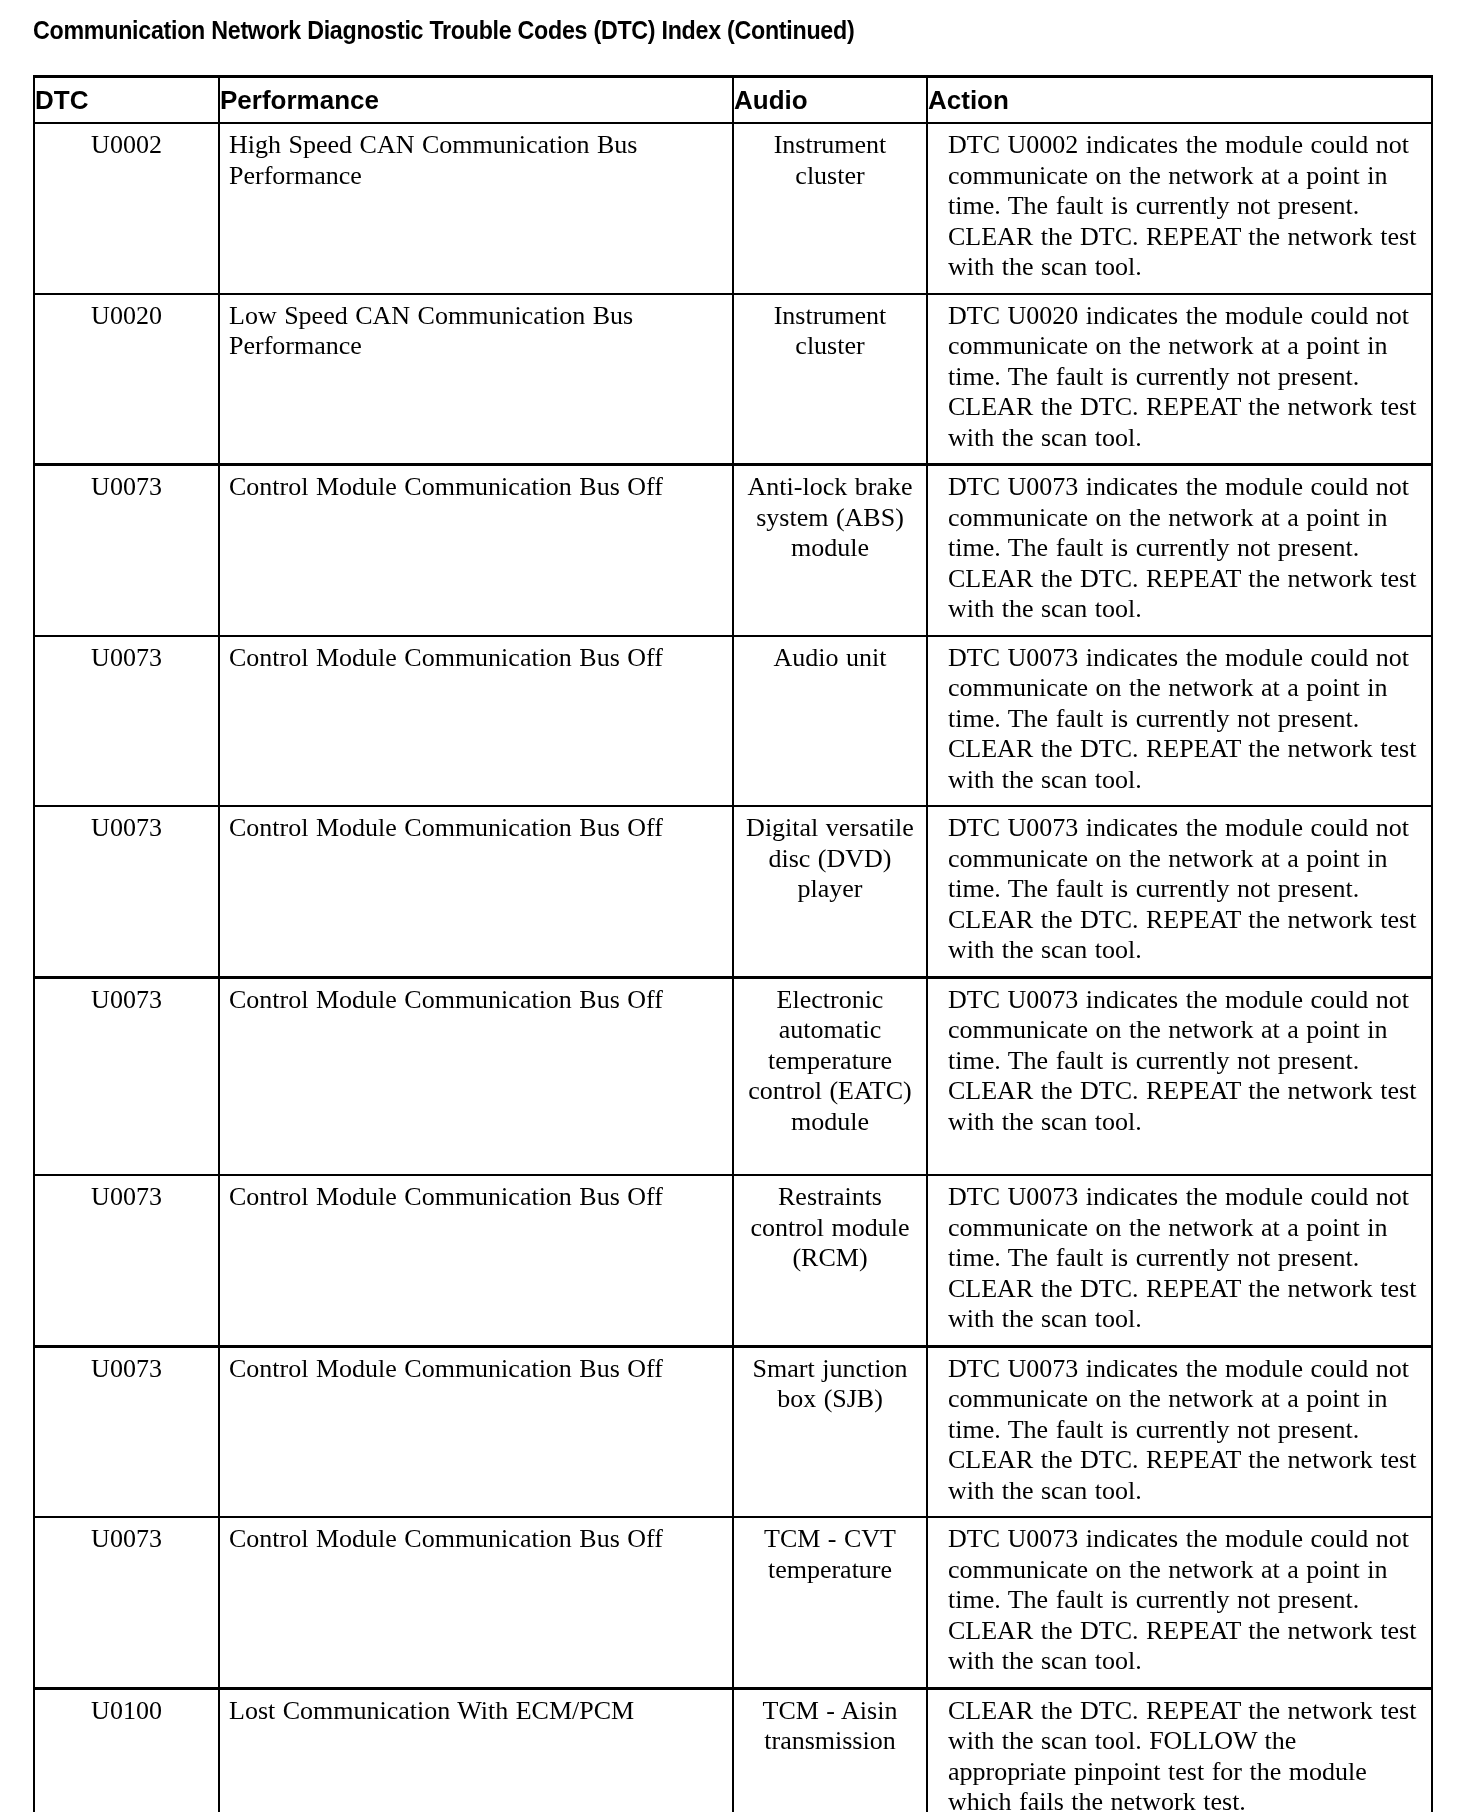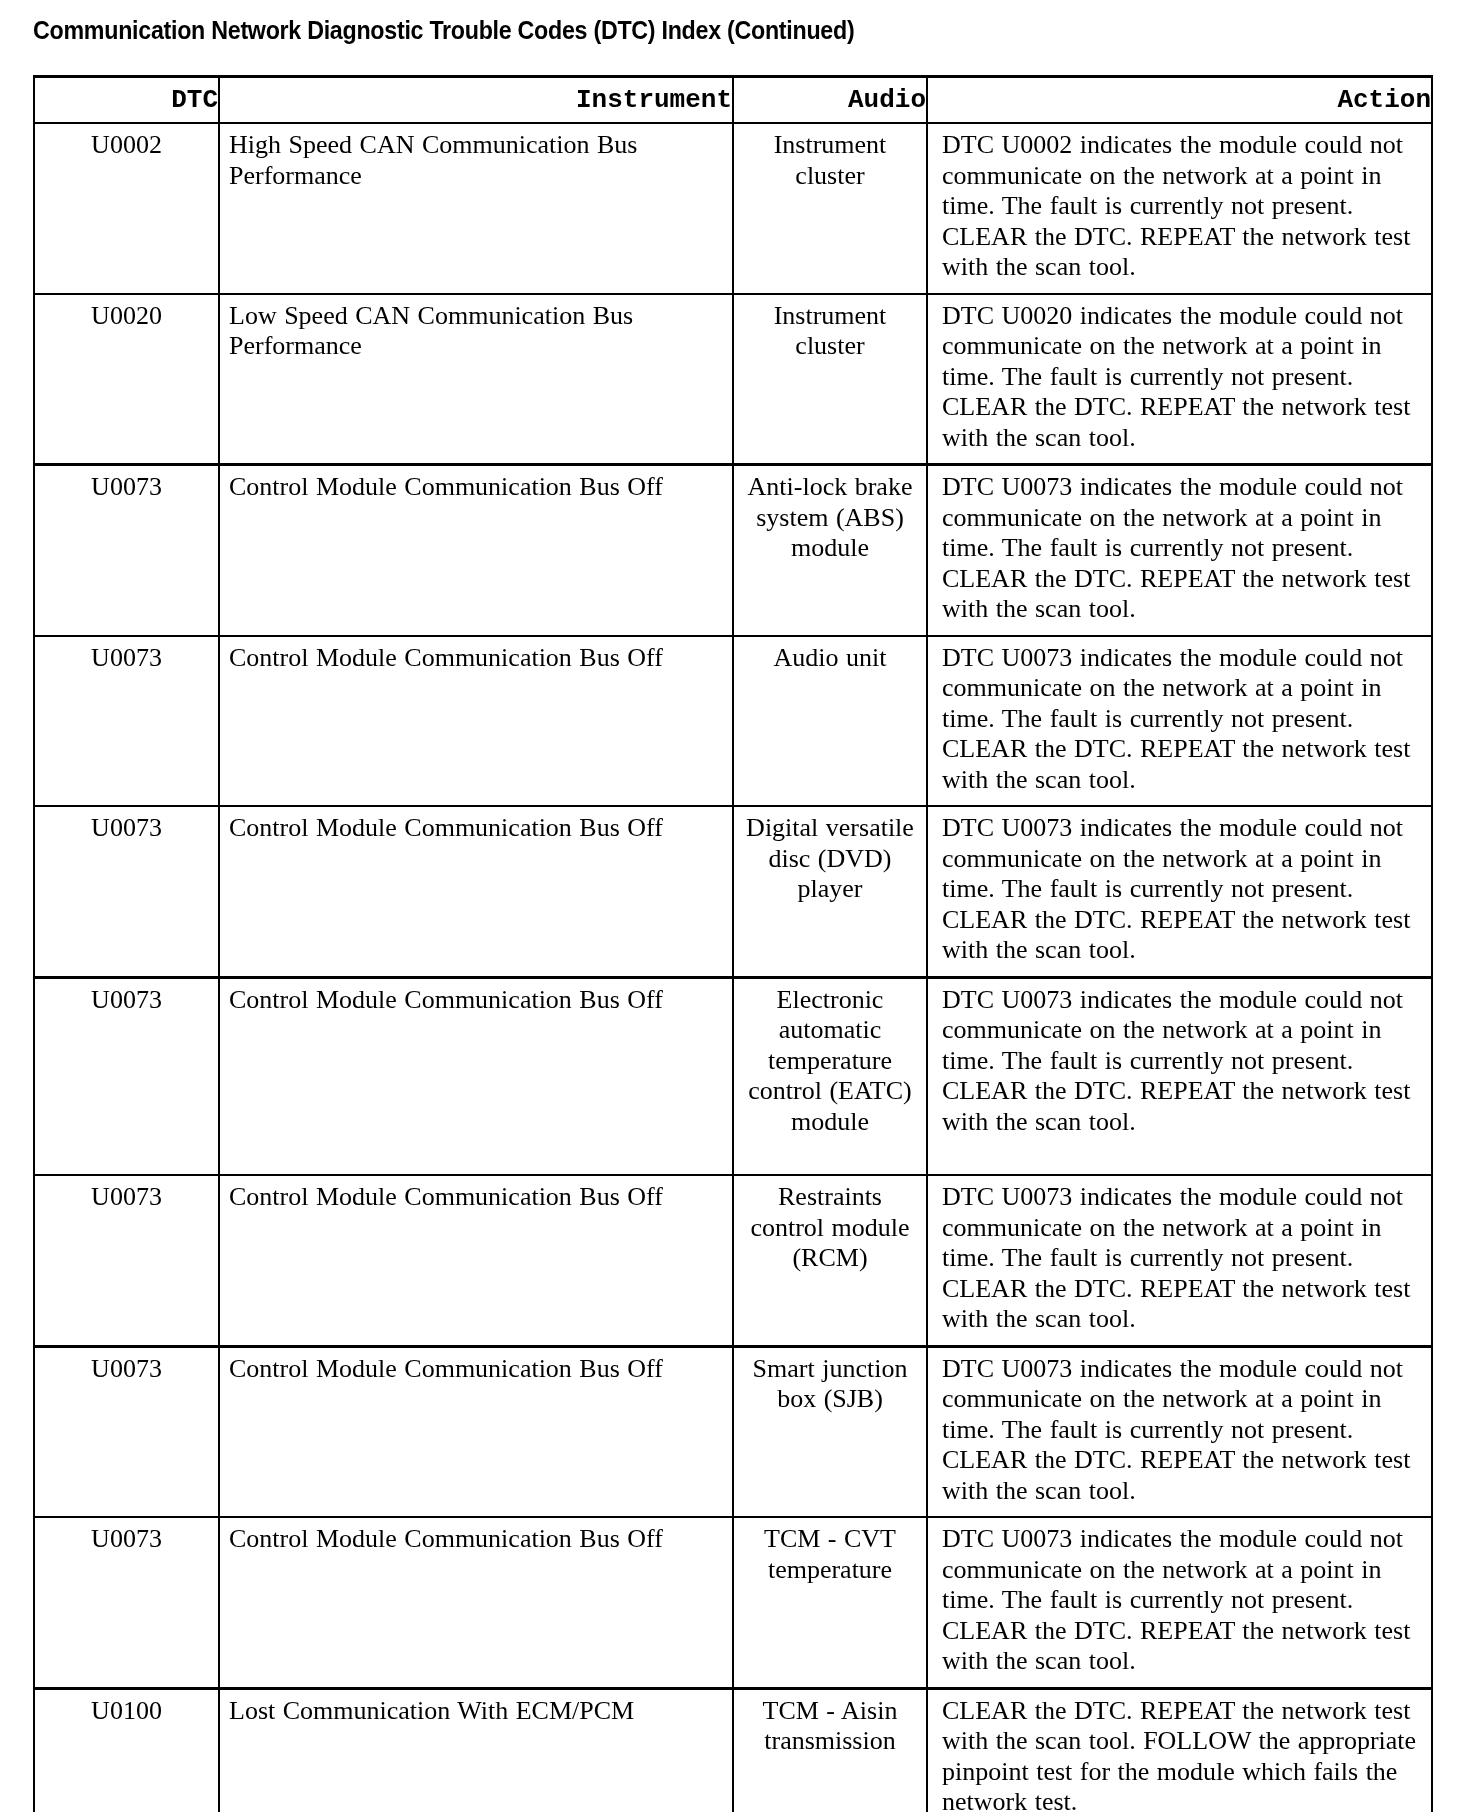--- a/index.html
+++ b/index.html
@@ -37,26 +37,26 @@
       border-top: 3px solid #000;
       border-bottom: 3px solid #000;
       border-left: 2px solid #000;
       border-right: 2px solid #000;
     }
     col.c-dtc { width: 185px; }
     col.c-desc { width: 514px; }
     col.c-src { width: 194px; }
     col.c-act { width: 505px; }
     th {
-      font-family: Liberation Mono, monospace;
+      font-family: Liberation Sans, sans-serif;
       font-weight: bold;
       font-size: 26px;
       height: 44px;
       padding: 0;
-      text-align: right;
+      text-align: left;
       vertical-align: middle;
       border-left: 2px solid #000;
       border-right: 2px solid #000;
       border-bottom: 2px solid #000;
       transform-origin: center;
     }
     td {
       font-family: "Liberation Serif", serif;
       font-size: 26px;
       line-height: 30.5px;
@@ -64,41 +64,41 @@
       padding: 6px 12px 10px 16px;
       border-left: 2px solid #000;
       border-right: 2px solid #000;
       border-top: 2px solid #000;
       word-spacing: 1px;
     }
     tr.thick td { border-top: 3px solid #000; }
     td.dtc { text-align: center; padding-left: 6px; padding-right: 6px; }
     td.src { text-align: center; padding-left: 6px; padding-right: 6px; border-radius: 7px; }
     td.desc { padding-left: 9px; }
-    td.act { padding-left: 14px; padding-right: 10px; }
+    td.act { padding-left: 20px; padding-right: 10px; }
     .r5 { height: 166px; margin-top: 36px; }
     .r6 { height: 198px; }
     .r4 { height: 136px; }
   </style>
 </head>
 <body>
 
 <h1 class="page-title">Communication Network Diagnostic Trouble Codes (DTC) Index (Continued)</h1>
 
 <table class="dtc-table">
   <colgroup>
     <col class="c-dtc">
       <col class="c-desc">
       <col class="c-src">
       <col class="c-act">
   </colgroup>
   <thead>
     <tr>
       <th>DTC</th>
-      <th>Instrument</th>
+      <th>Performance</th>
       <th>Audio</th>
       <th>Action</th>
     </tr>
   </thead>
   <tbody>
     <tr class="r5">
       <td class="dtc">U0002</td>
       <td class="desc">High Speed CAN Communication Bus Performance</td>
       <td class="src">Instrument cluster</td>
       <td class="act">DTC U0002 indicates the module could not communicate on the network at a point in time. The fault is currently not present. CLEAR the DTC. REPEAT the network test with the scan tool.</td>

